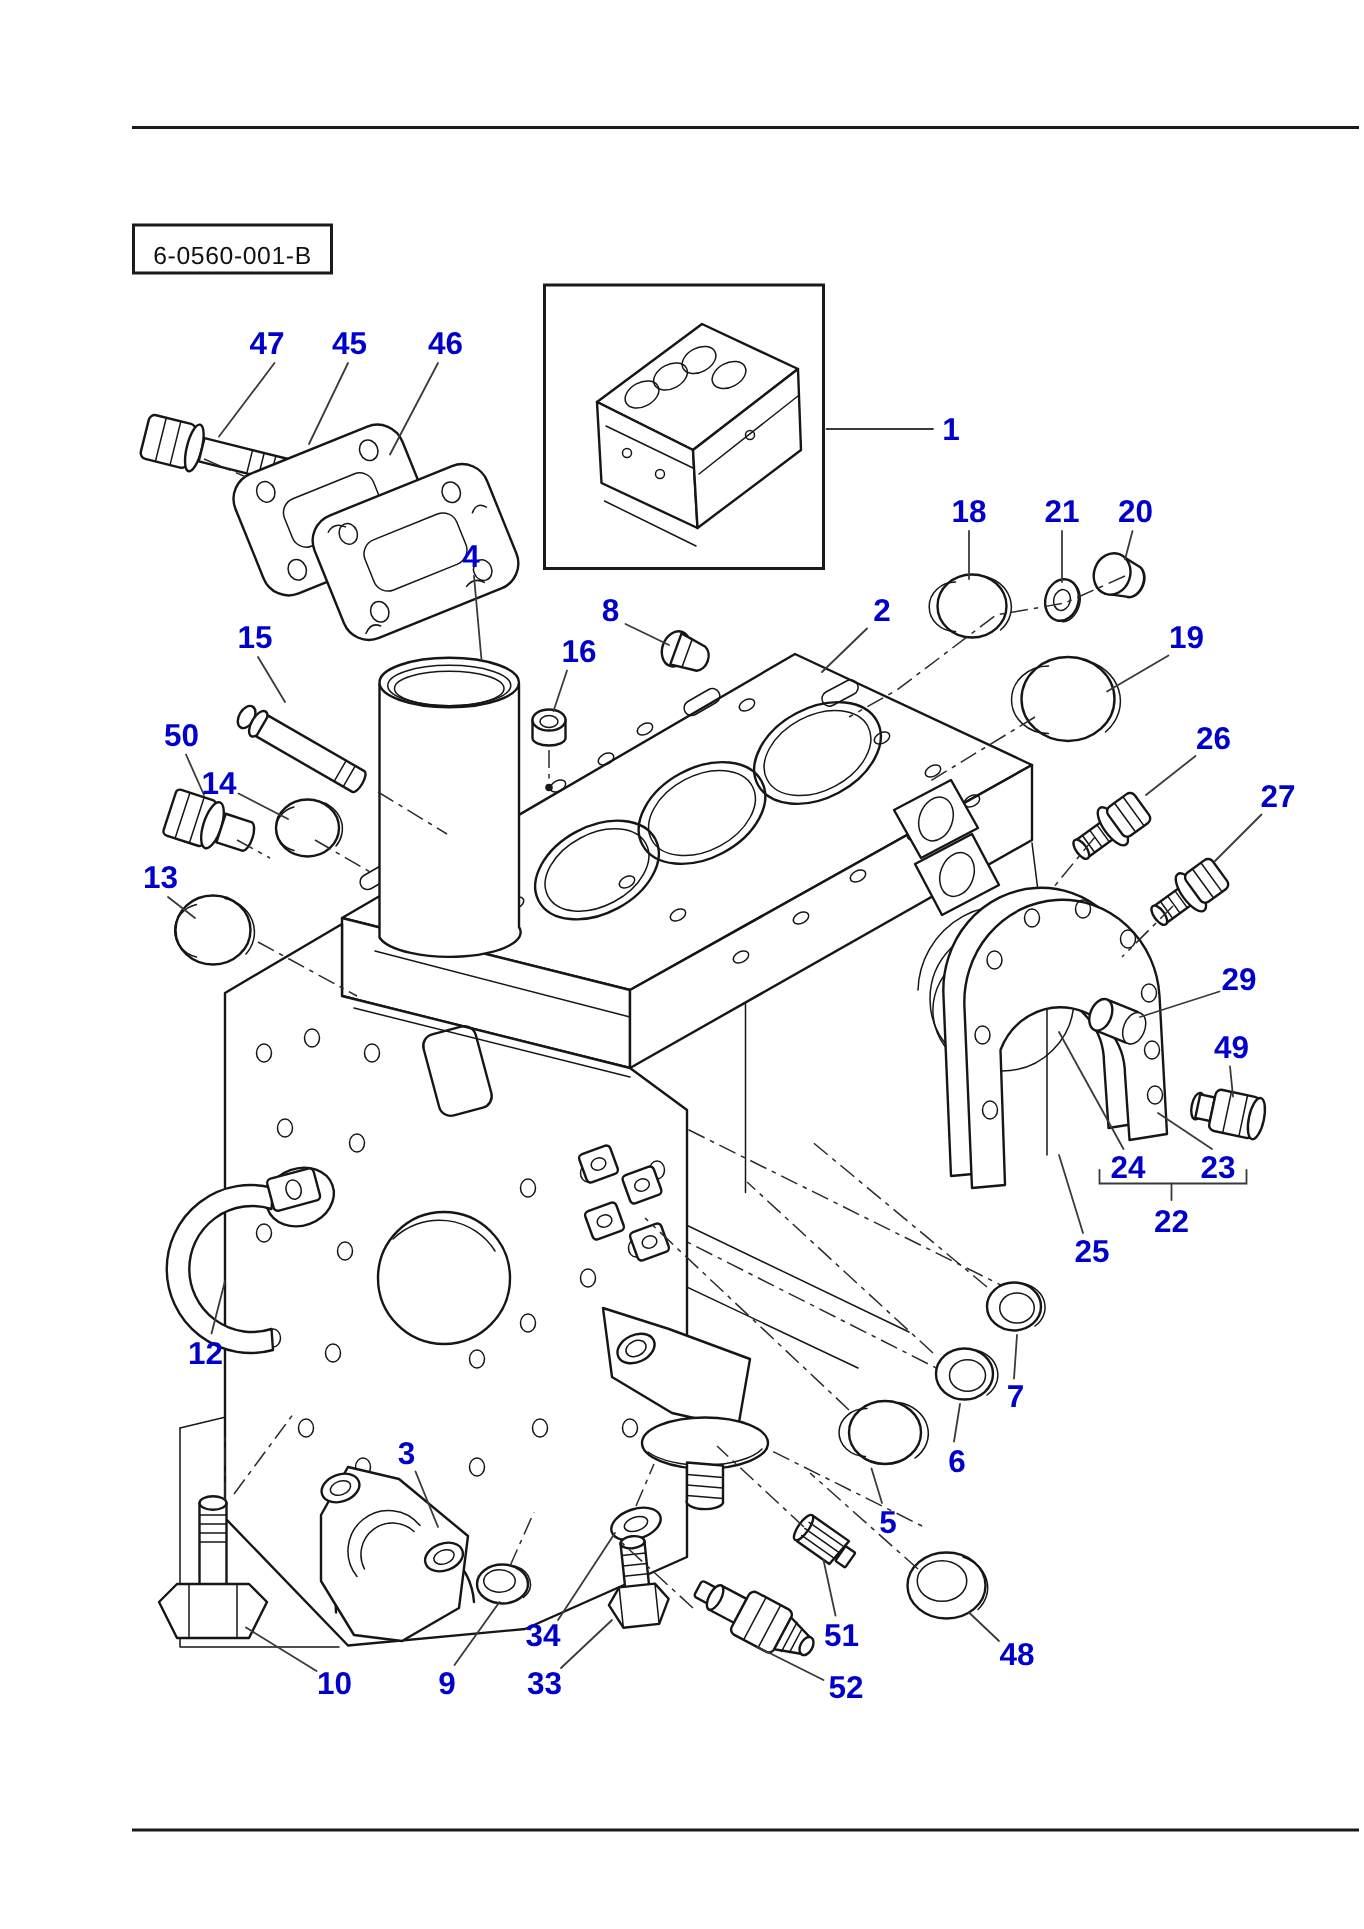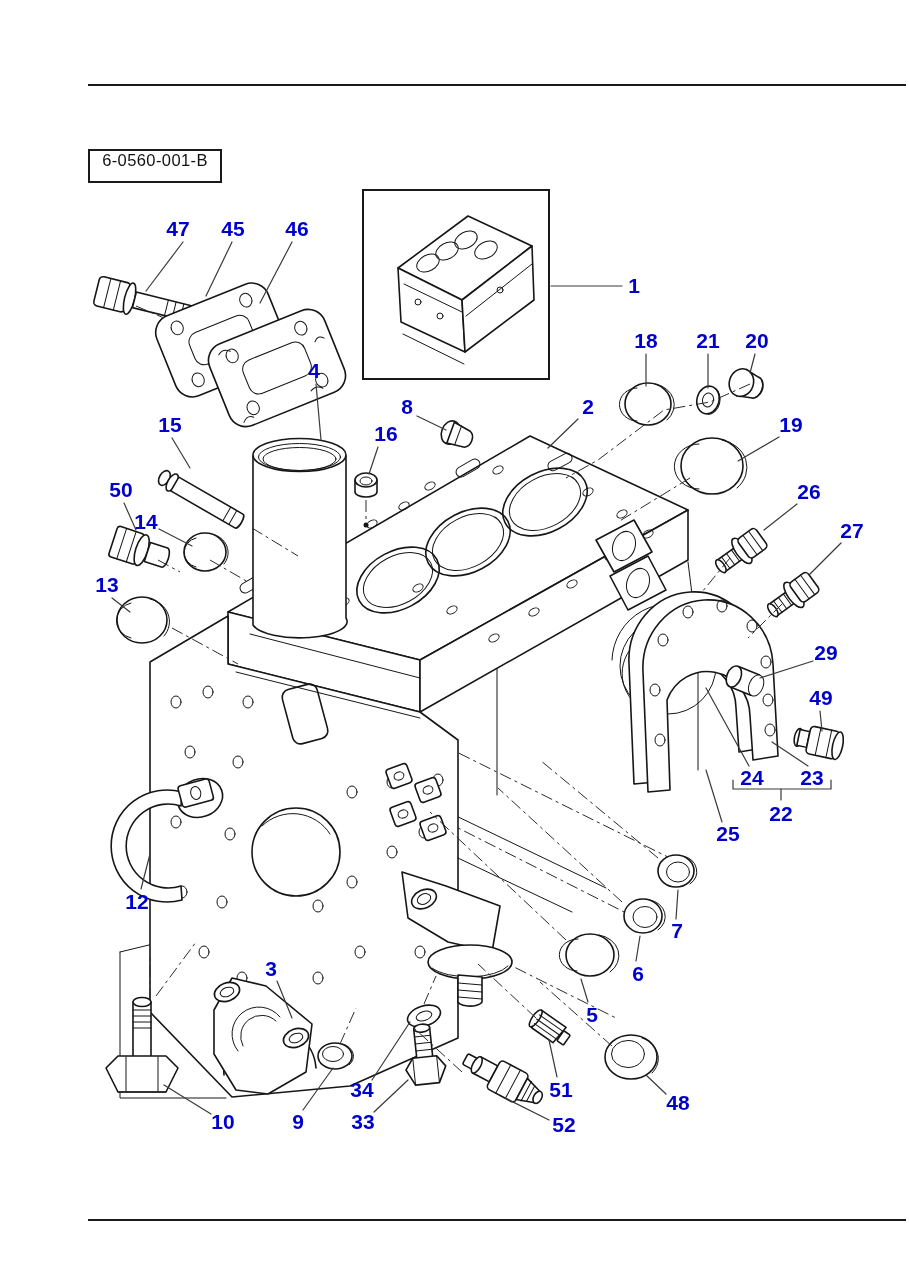--- a/index.html
+++ b/index.html
@@ -2,21 +2,21 @@
 <html><head>
 <meta charset="utf-8">
 <style>
   html,body{margin:0;padding:0;background:#ffffff}
   .page{position:relative;width:909px;height:1286px;background:#fff;
         font-family:"Liberation Sans",sans-serif;overflow:hidden}
   .rule{position:absolute;left:88px;width:818px;height:0;border-top:2px solid #1a1a1a}
   .rule.top{top:84px}
   .rule.bottom{top:1219px}
   .titlebox{position:absolute;left:88px;top:149px;width:130px;height:30px;
-            border:2px solid #1a1a1a;display:flex;align-items:flex-start;justify-content:center;
+            border:2px solid #1a1a1a;display:flex;align-items:flex-end;justify-content:center;
             font-size:16.5px;letter-spacing:.4px;color:#111;background:#fff}
   svg.draw{position:absolute;left:0;top:0}
   
   .ink  {stroke:#161616;fill:none;stroke-width:1.6;stroke-linejoin:round;stroke-linecap:round}
   .inkf {stroke:#161616;fill:#ffffff;stroke-width:1.6;stroke-linejoin:round}
   .thin {stroke:#161616;fill:none;stroke-width:1;stroke-linejoin:round;stroke-linecap:round}
   .thinf{stroke:#161616;fill:#ffffff;stroke-width:1}
   .cdash{stroke:#2b2b2b;fill:none;stroke-width:1;stroke-dasharray:12 4 3 4}
   .leader{fill:none;stroke-width:1.2;stroke-linecap:round}
   .callout{font-family:"Liberation Sans",sans-serif;font-weight:bold;font-size:21px;text-anchor:middle}

